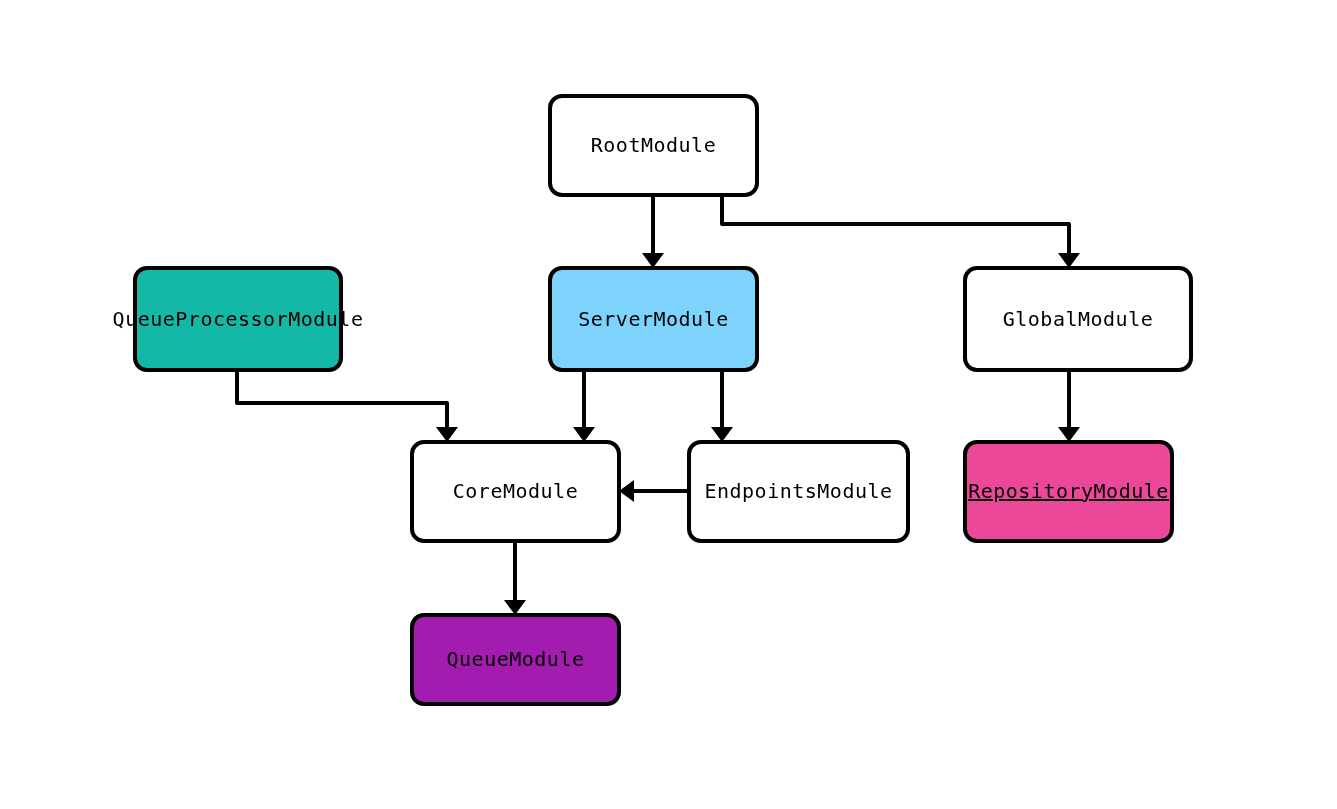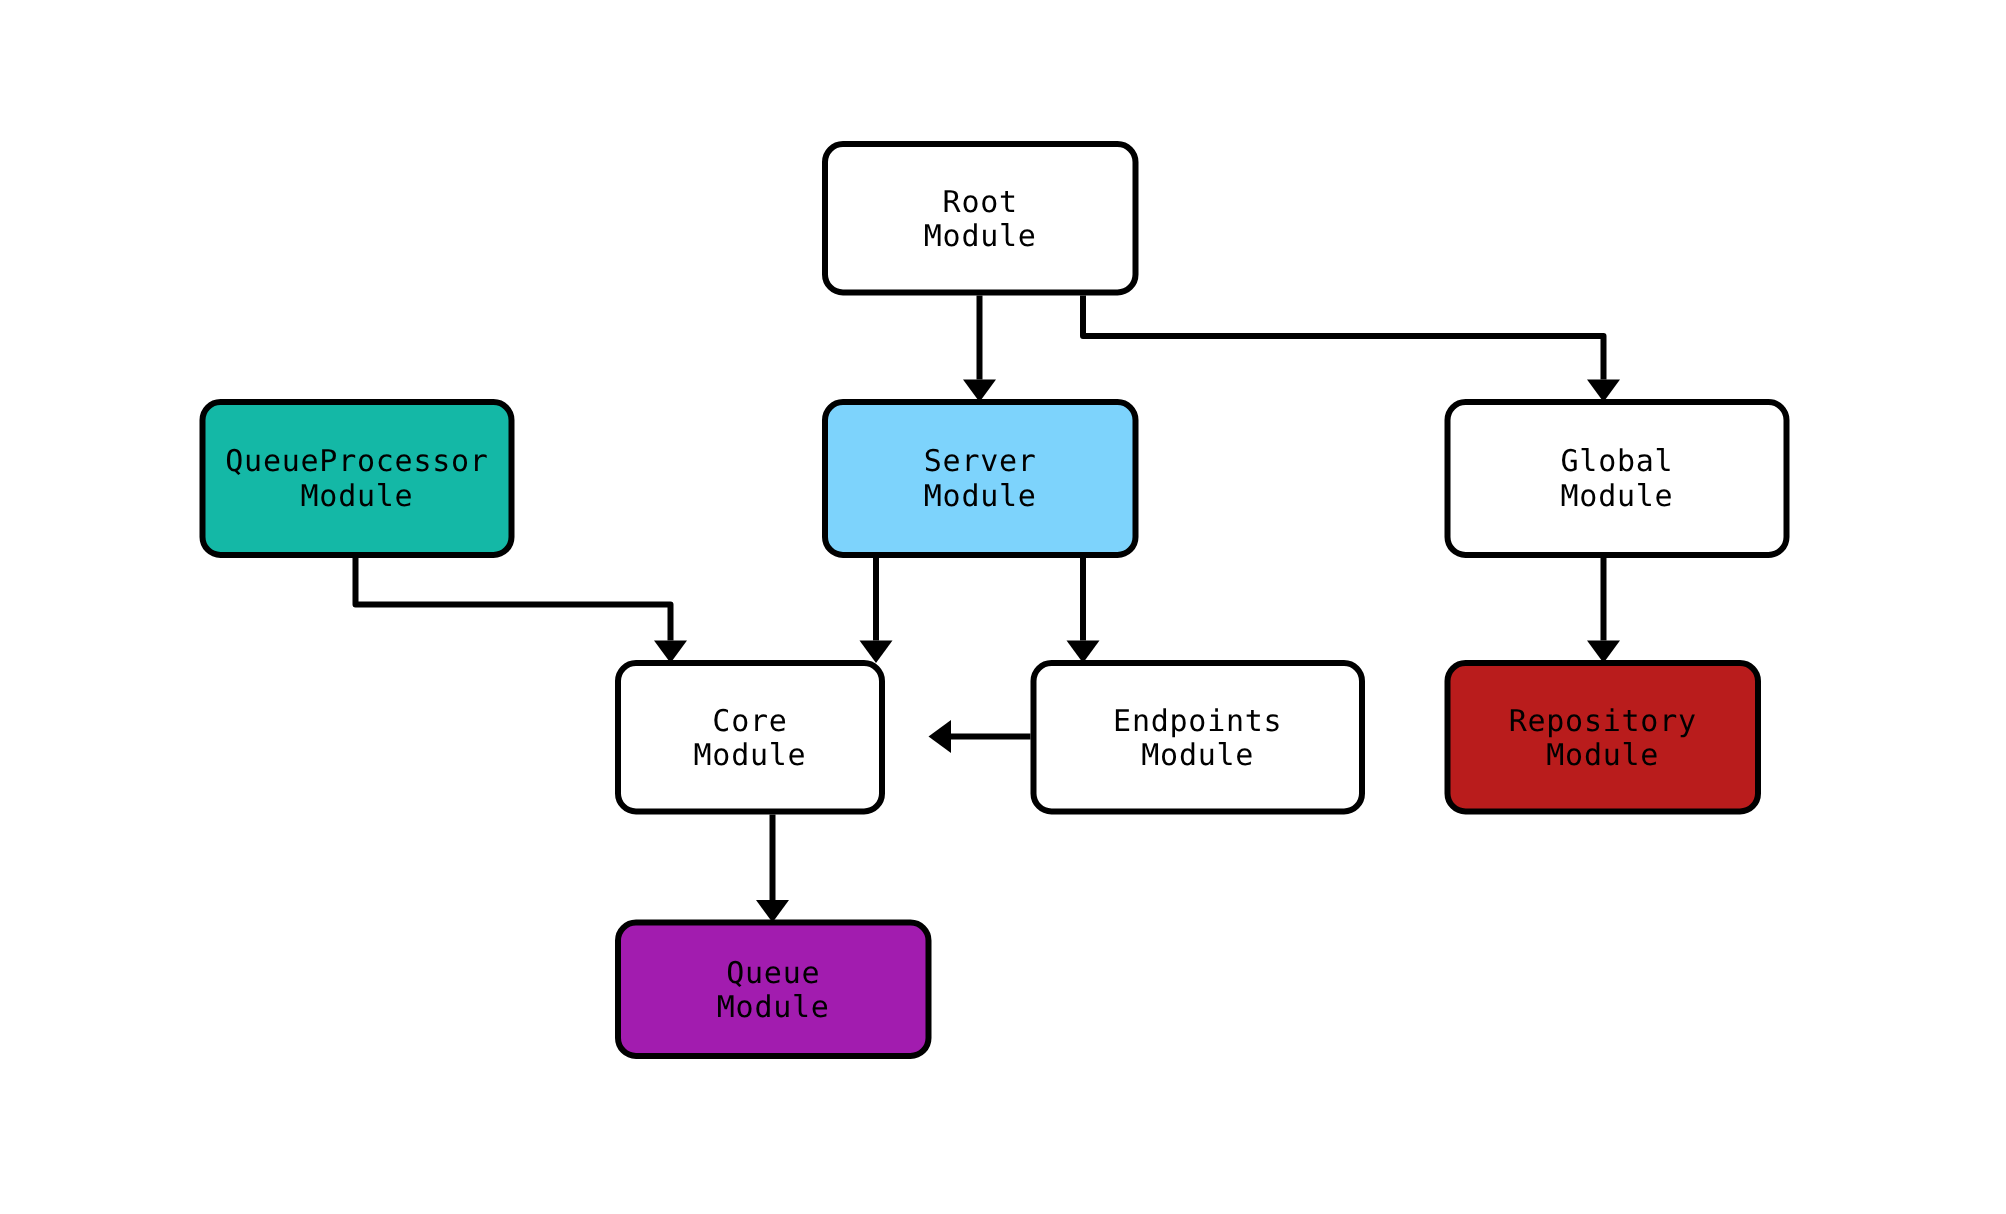--- a/index.html
+++ b/index.html
@@ -33,21 +33,21 @@
     width: 1337px;
     height: 809px;
   }
   .node {
     position: absolute;
     box-sizing: border-box;
     background: #ffffff;
     border: 4px solid #000000;
     border-radius: 14px;
     display: flex;
-    flex-direction: column;
+    flex-direction: row;
     align-items: center;
     justify-content: center;
     text-align: center;
   }
   .node-label {
     font-family: "DejaVu Sans Mono", "Liberation Mono", monospace;
     font-size: 20px;
     line-height: 23px;
     color: #000000;
     letter-spacing: 0.5px;
@@ -105,29 +105,29 @@
         <div class="node-label">Module</div>
       </div>
       <div class="node" style="left: 548px; top: 266px; width: 211px; height: 106px; background: #7dd3fc; border-color: rgb(0, 0, 0);">
         <div class="node-label">Server</div>
         <div class="node-label">Module</div>
       </div>
       <div class="node" style="left: 963px; top: 266px; width: 230px; height: 106px; background: rgb(255, 255, 255); border-color: rgb(0, 0, 0);">
         <div class="node-label">Global</div>
         <div class="node-label">Module</div>
       </div>
-      <div class="node" style="left: 410px; top: 440px; width: 180px; height: 103px; background: rgb(255, 255, 255); border-color: rgb(0, 0, 0);">
+      <div class="node" style="left: 410px; top: 440px; width: 211px; height: 103px; background: rgb(255, 255, 255); border-color: rgb(0, 0, 0);">
         <div class="node-label">Core</div>
         <div class="node-label">Module</div>
       </div>
       <div class="node" style="left: 687px; top: 440px; width: 223px; height: 103px; background: rgb(255, 255, 255); border-color: rgb(0, 0, 0);">
         <div class="node-label">Endpoints</div>
         <div class="node-label">Module</div>
       </div>
-      <div class="node" style="left: 963px; top: 440px; width: 211px; height: 103px; background: #b91c1c; border-color: rgb(0, 0, 0);">
+      <div class="node" style="left: 963px; top: 440px; width: 211px; height: 103px; background: #ec4899; border-color: rgb(0, 0, 0); text-decoration: underline;">
         <div class="node-label">Repository</div>
         <div class="node-label">Module</div>
       </div>
       <div class="node" style="left: 410px; top: 613px; width: 211px; height: 93px; background: #a21caf; border-color: rgb(0, 0, 0);">
         <div class="node-label">Queue</div>
         <div class="node-label">Module</div>
       </div>
     </div>
 
 </div>

